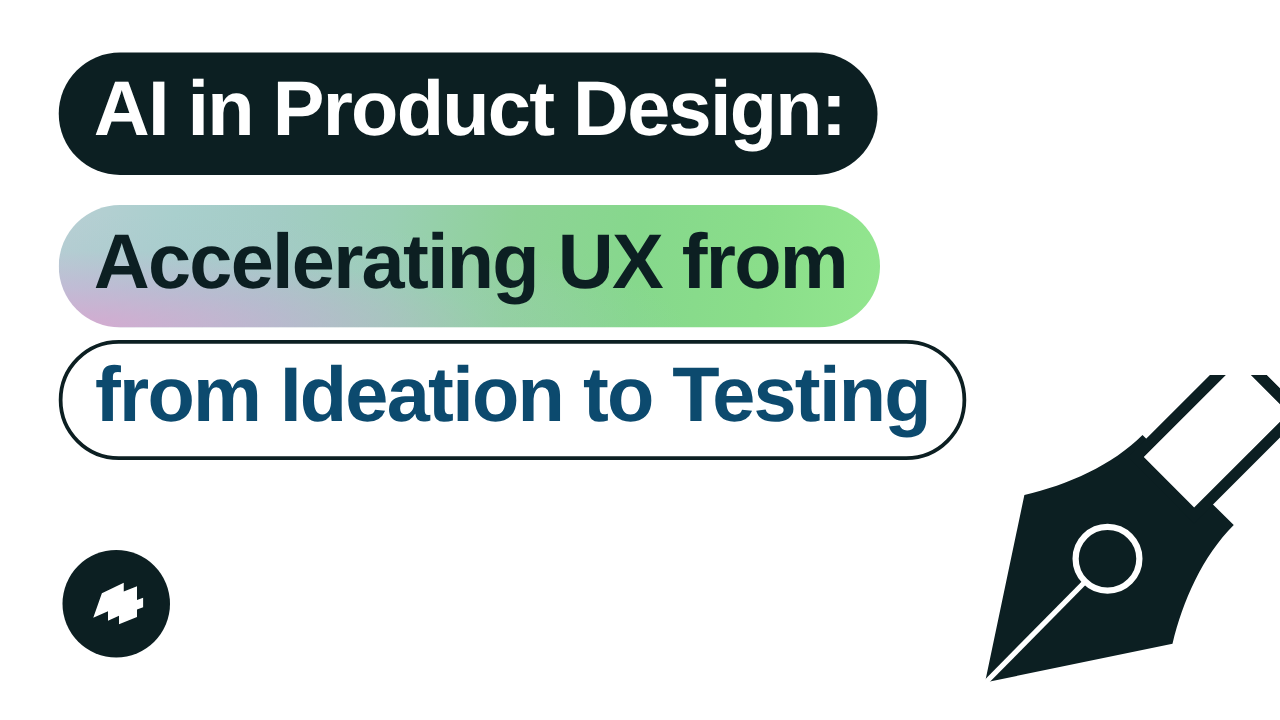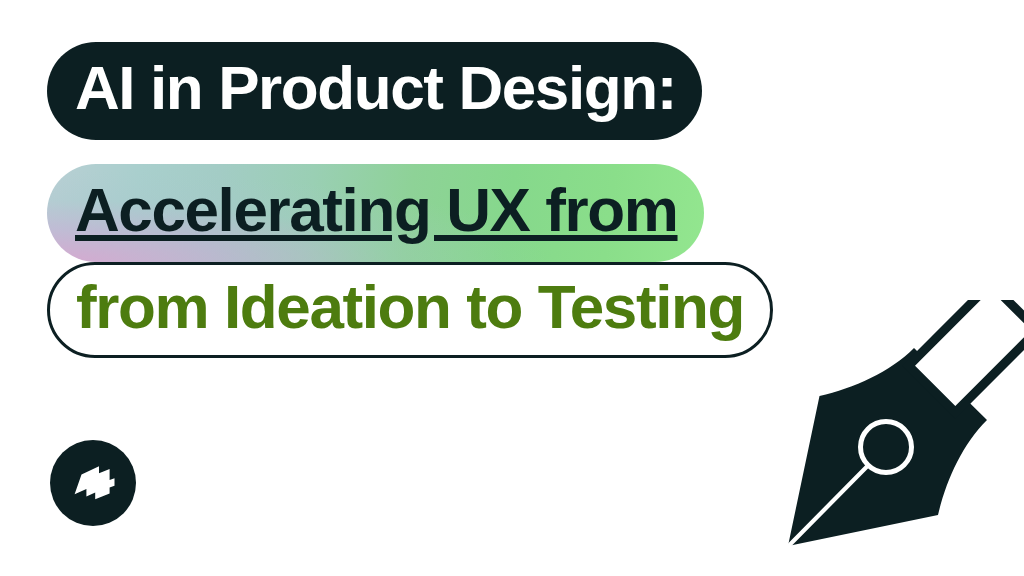--- a/index.html
+++ b/index.html
@@ -46,41 +46,41 @@
   }
 
   .pill-line-1 {
     background: #0c1f22;
     color: #ffffff;
     margin-bottom: 24px;
   }
 
   .pill-line-2 {
     color: #0c1f22;
+    margin-bottom: 10px;
     background:
       radial-gradient(120% 150% at 2% 100%,
         rgba(214,168,208,0.95) 0%,
         rgba(200,172,214,0.55) 22%,
         rgba(168,198,206,0.25) 42%,
         rgba(140,205,160,0.0) 62%),
       linear-gradient(97deg,
         #b9cfd4 0%,
         #a9cfcd 14%,
         #a3ccc5 26%,
         #9acfb4 40%,
         #8ed297 55%,
         #86d88c 70%,
         #8ade8a 85%,
         #93e68f 100%);
-    text-decoration: underline;
   }
 
   .pill-line-3 {
     background: #ffffff;
-    color: #4d7c0f;
+    color: #0c4a6e;
     border: 3px solid #0c1f22;
     height: 96px;
     padding: 0 26px 0 26px;
   }
 
   .pill-text {
     display: block;
     position: relative;
     top: -3px;
   }

